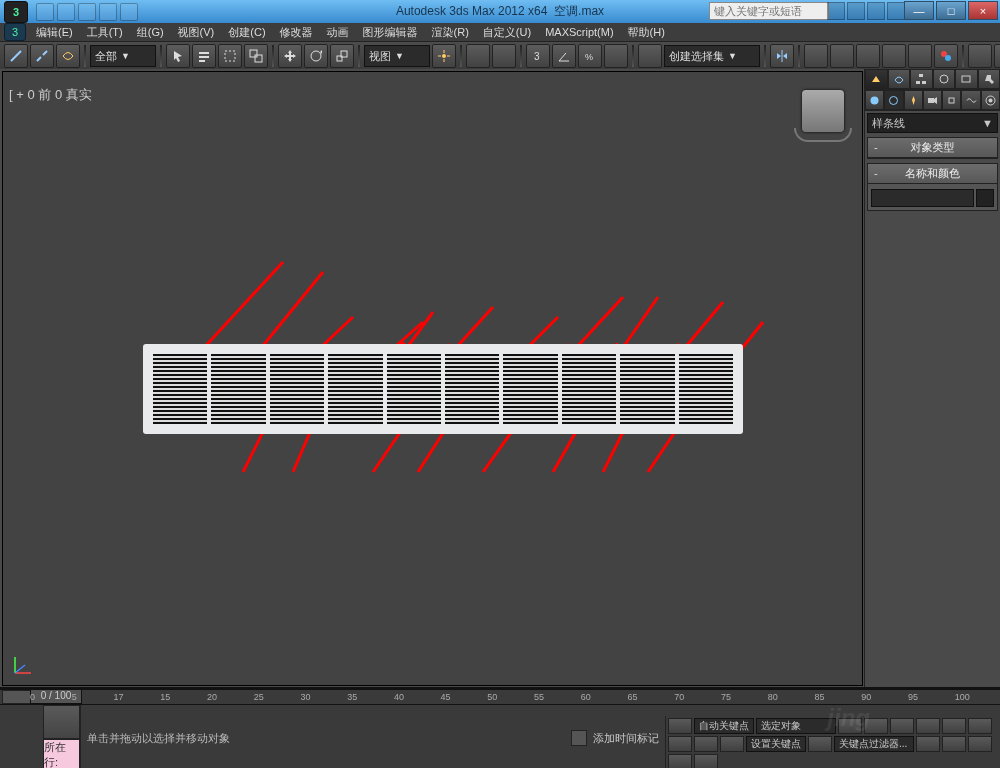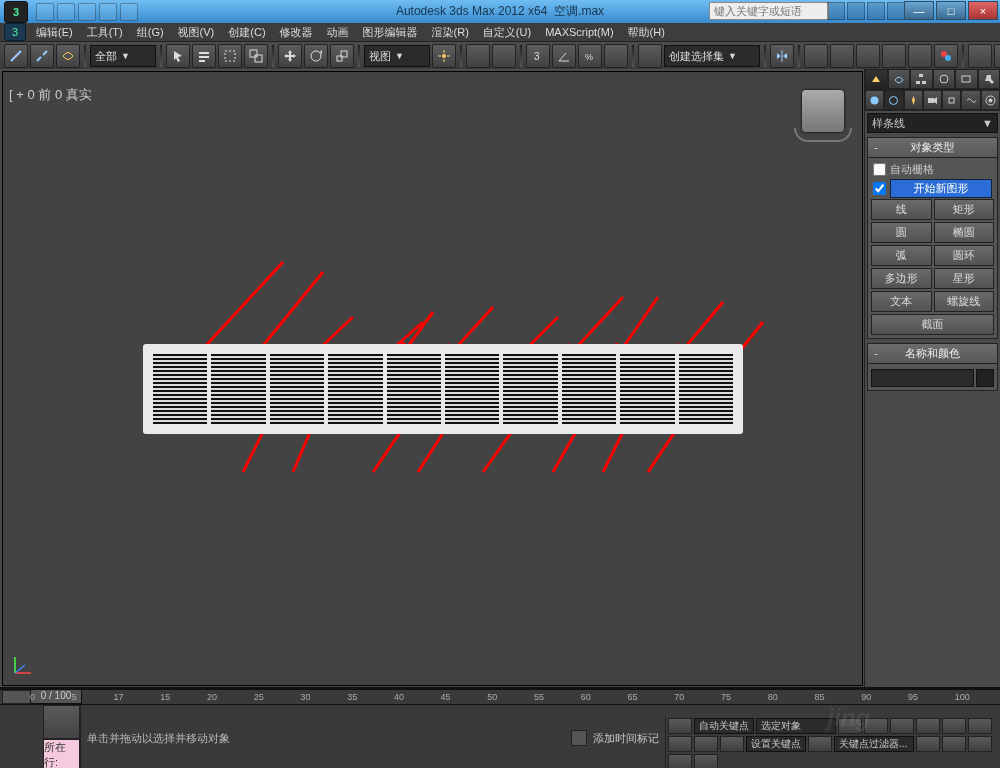--- a/index.html
+++ b/index.html
@@ -408,43 +408,20 @@
         </svg>
       </div>
   </div>
   <div class="cmd-combo">
     <span>样条线</span>
       <span>▼</span>
   </div>
 
   <div class="rollout">
     <div class="rollout-h"><span class="dash">-</span><span>对象类型</span></div>
-    <div class="rollout-b">
-      <div class="chk-row">
-          <input type="checkbox" style="">
-          <span>自动栅格</span>
-        </div>
-      <div class="chk-row">
-          <input type="checkbox" checked="" style="">
-        <span class="pbtn active" style="flex:1;text-align:center;padding:1px 0;background:var(--accent-blue);color:#fff;border:1px solid #123;">开始新图形</span>
-      </div>
-      <div class="btn-grid">
-        <div class="pbtn">线</div>
-        <div class="pbtn">矩形</div>
-        <div class="pbtn">圆</div>
-        <div class="pbtn">椭圆</div>
-        <div class="pbtn">弧</div>
-        <div class="pbtn">圆环</div>
-        <div class="pbtn">多边形</div>
-        <div class="pbtn">星形</div>
-        <div class="pbtn">文本</div>
-        <div class="pbtn">螺旋线</div>
-        <div class="pbtn full">截面</div>
-      </div>
-    </div>
   </div>
 
   <div class="rollout">
     <div class="rollout-h"><span class="dash">-</span><span>名称和颜色</span></div>
     <div class="rollout-b">
       <div class="name-row">
         <div class="namefield"></div>
         <div class="swatch"></div>
       </div>
     </div>

